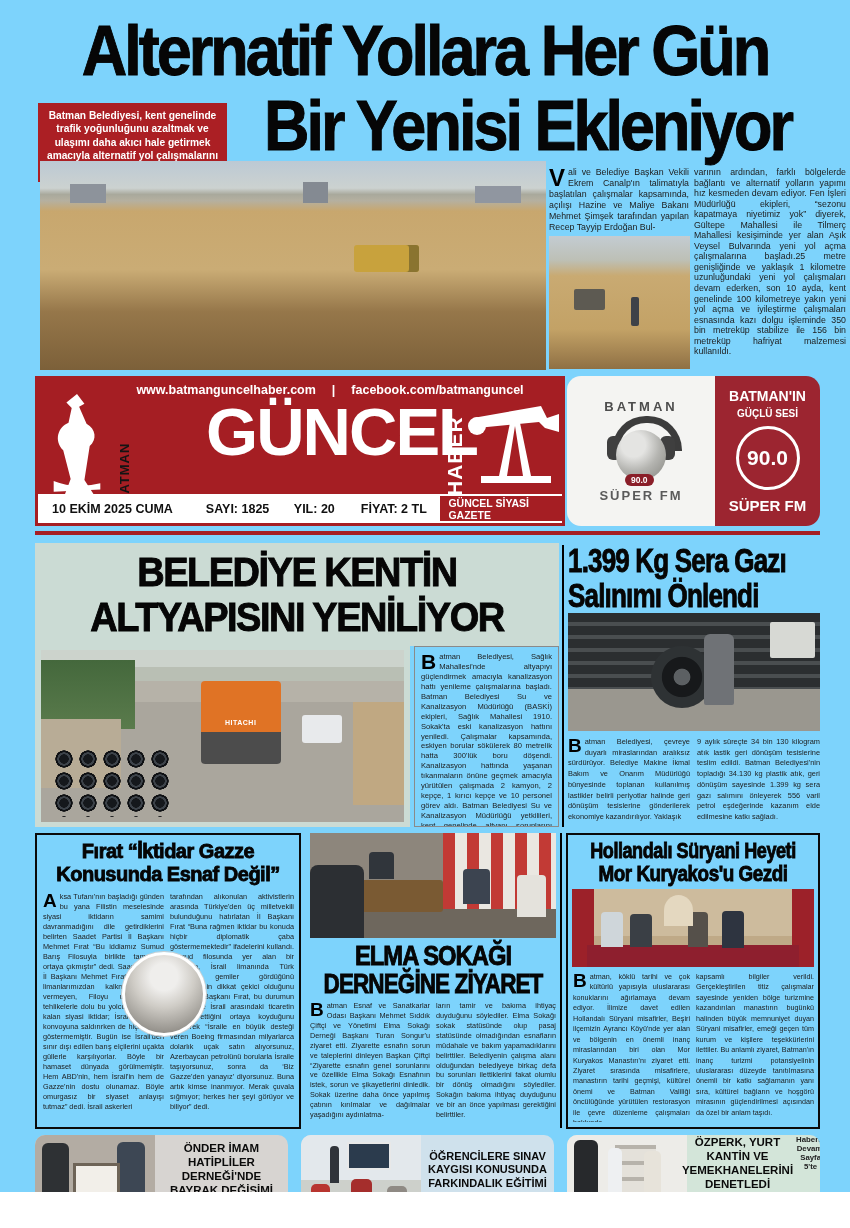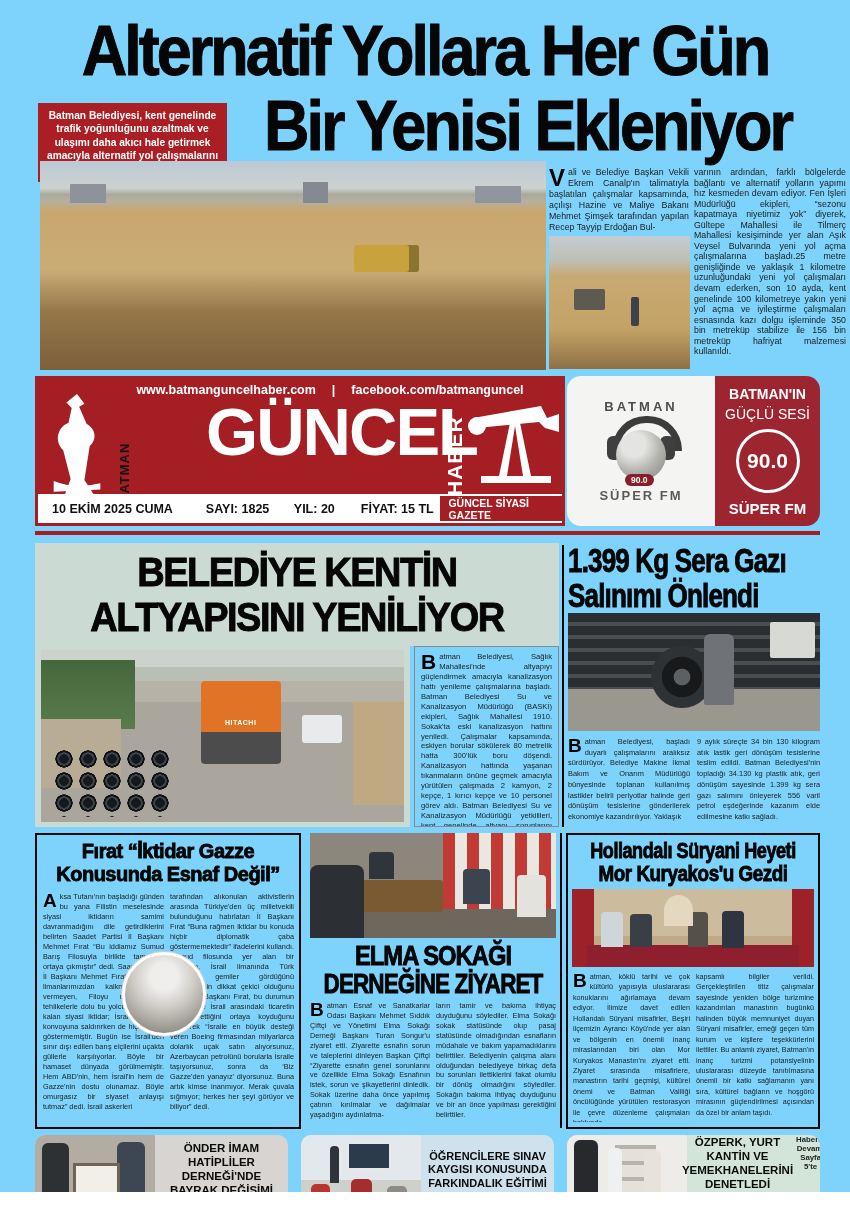--- a/index.html
+++ b/index.html
@@ -66,42 +66,42 @@
       <path d="M10,30 L78,18 L84,30 L96,26 L96,44 L82,40 L76,34 L14,40 Z"></path>
       <circle cx="14" cy="38" r="9"></circle>
       <path d="M48,30 L36,88 L44,88 L52,38 L60,88 L68,88 L56,30 Z"></path>
       <rect x="18" y="88" width="70" height="7"></rect>
     </svg>
     <div class="abs" style="left:3px;top:118px;width:524px;height:29px;background:#ffffff;display:flex;align-items:center;
                 font-size:12.5px;font-weight:900;color:#101010;padding-left:14px;box-sizing:border-box;gap:0;">
       <span style="width:155px;">10 EKİM 2025 CUMA</span>
       <span style="width:105px;margin-left:24px;">SAYI: 1825</span>
       <span style="width:80px;">YIL: 20</span>
-      <span style="width:95px;">FİYAT: 15 TL</span>
+      <span style="width:95px;">FİYAT: 2 TL</span>
       <span style="background:#a51e23;color:#fff;font-size:10.5px;font-weight:900;height:25px;display:flex;align-items:center;padding:0 8px;">GÜNCEL SİYASİ GAZETE</span>
     </div>
   </div>
 
   <div class="abs" style="left:567px;top:376px;width:253px;height:150px;display:flex;border-radius:14px;overflow:hidden;">
     <div style="width:148px;background:#f4f4f2;display:flex;flex-direction:column;align-items:center;justify-content:center;gap:2px;">
       <div style="font-size:13px;font-weight:900;color:#4d4d4d;letter-spacing:3px;">BATMAN</div>
       <div style="position:relative;width:70px;height:66px;">
         <div style="position:absolute;left:6px;top:0;width:56px;height:28px;border:7px solid #3c3c3c;border-bottom:none;border-radius:34px 34px 0 0;"></div>
         <div style="position:absolute;left:1px;top:20px;width:15px;height:24px;background:#3f3f3f;border-radius:6px;"></div>
         <div style="position:absolute;right:1px;top:20px;width:15px;height:24px;background:#3f3f3f;border-radius:6px;"></div>
         <div style="position:absolute;left:10px;top:14px;width:50px;height:50px;border-radius:50%;
                     background:radial-gradient(circle at 35% 30%,#e4e4e2 0 25%,#b4b4b0 55%,#84847f 100%);"></div>
         <div style="position:absolute;left:19px;bottom:-4px;background:#8a1e28;color:#fff;font-size:8.5px;font-weight:900;
                     padding:1px 6px;border-radius:7px;">90.0</div>
       </div>
       <div style="font-size:13px;font-weight:900;color:#5a5a5a;letter-spacing:2px;margin-top:4px;">SÜPER FM</div>
     </div>
     <div style="flex:1;background:#9c2530;display:flex;flex-direction:column;align-items:center;justify-content:center;gap:4px;color:#fff;">
       <div style="font-size:14px;font-weight:900;">BATMAN'IN</div>
-      <div style="font-size:14px;font-weight:400;">GÜÇLÜ SESİ</div>
+      <div style="font-size:10px;font-weight:700;">GÜÇLÜ SESİ</div>
       <div style="width:58px;height:58px;border:3px solid #fff;border-radius:50%;display:flex;align-items:center;justify-content:center;
                   font-size:21px;font-weight:900;margin:3px 0;">90.0</div>
       <div style="font-size:15px;font-weight:900;">SÜPER FM</div>
     </div>
   </div>
 
   <div class="abs" style="left:35px;top:531px;width:785px;height:3.5px;background:#a51e23;"></div>
 
   <div class="abs" style="left:35px;top:543px;width:524px;height:103px;background:#cbdbd4;"></div>
   <div class="abs hl heavy" style="left:35px;top:551px;width:524px;text-align:center;font-size:38px;letter-spacing:-1.5px;transform:scaleY(1.08);transform-origin:top center;">BELEDİYE KENTİN</div>
@@ -135,21 +135,21 @@
   <div class="ph" style="left:568px;top:613px;width:252px;height:118px;background:linear-gradient(180deg,#777b7c 0 60%,#9a978f 60% 100%);">
     <div style="left:0;top:0;width:100%;height:64%;
                 background:repeating-linear-gradient(180deg,#2b2e30 0 9px,#4a4e50 9px 13px);"></div>
     <div style="left:33%;top:28%;width:62px;height:62px;border-radius:50%;
                 background:radial-gradient(circle,#5c6063 0 18%,#17191b 20% 45%,#2e3234 47% 100%);"></div>
     <div style="left:54%;top:18%;width:12%;height:60%;background:#6f7276;border-radius:6px 6px 2px 2px;"></div>
     <div style="right:2%;top:8%;width:18%;height:30%;background:#d7d9d4;border-radius:2px;"></div>
   </div>
 
   <div class="abs body-txt" style="left:568px;top:737px;width:122px;height:88px;font-size:7.4px;line-height:1.45;">
-    <span class="dropcap" style="font-size:19px;line-height:16px;">B</span><span>atman Belediyesi, başladı duyarlı çalışmalarını aralıksız sürdürüyor. Belediye Makine İkmal Bakım ve Onarım Müdürlüğü bünyesinde toplanan kullanılmış lastikler belirli periyotlar halinde geri dönüşüm tesislerine gönderilerek ekonomiye kazandırılıyor. Yaklaşık</span>
+    <span class="dropcap" style="font-size:19px;line-height:16px;">B</span><span>atman Belediyesi, çevreye duyarlı miraslarından aralıksız sürdürüyor. Belediye Makine İkmal Bakım ve Onarım Müdürlüğü bünyesinde toplanan kullanılmış lastikler belirli periyotlar halinde geri dönüşüm tesislerine gönderilerek ekonomiye kazandırılıyor. Yaklaşık</span>
   </div>
   <div class="abs body-txt" style="left:697px;top:737px;width:123px;height:88px;font-size:7.4px;line-height:1.45;">9 aylık süreçte 34 bin 130 kilogram atık lastik geri dönüşüm tesislerine teslim edildi. Batman Belediyesi'nin topladığı 34.130 kg plastik atık, geri dönüşüm sayesinde 1.399 kg sera gazı salımını önleyerek 556 varil petrol eşdeğerinde kazanım elde edilmesine katkı sağladı.</div>
 
   <div class="abs" style="left:35px;top:833px;width:266px;height:296px;border:2px solid #0a0a0a;box-sizing:border-box;"></div>
   <div class="abs hl heavy" style="left:35px;top:841px;width:266px;text-align:center;font-size:20px;letter-spacing:-0.5px;">Fırat “İktidar Gazze</div>
   <div class="abs hl heavy" style="left:35px;top:864px;width:266px;text-align:center;font-size:20px;letter-spacing:-0.5px;">Konusunda Esnaf Değil”</div>
   <div class="col body-txt" style="left:43px;top:892px;width:121px;height:230px;line-height:1.37;">
     <span class="dropcap" style="font-size:19px;line-height:16px;">A</span><span>ksa Tufanı'nın başladığı günden bu yana Filistin meselesinde siyasi iktidarın samimi davranmadığını dile getirdiklerini belirten Saadet Partisi İl Başkanı Mehmet Fırat “Bu iddiamız Sumud Barış Filosuyla birlikte tamamen ortaya çıkmıştır” dedi. Saadet Partisi İl Başkanı Mehmet Fırat “Gemilerin limanlarımızdan kalkmasına izin vermeyen, Filoyu uğurlamayan, tehlikelerle dolu bu yolculukta sessiz kalan siyasi iktidar; İsrail bu barış konvoyuna saldırırken de hiçbir tepki göstermemiştir. Bugün ise İsrail'den sınır dışı edilen barış elçilerini uçakta güllerle karşılıyorlar. Böyle bir hamaset dünyada görülmemiştir. Hem ABD'nin, hem İsrail'in hem de Gazze'nin dostu olunamaz. Böyle omurgasız bir siyaset anlayışı tutmaz” dedi. İsrail askerleri</span>
   </div>
   <div class="col body-txt" style="left:170px;top:892px;width:124px;height:230px;line-height:1.37;">tarafından alıkonulan aktivistlerin arasında Türkiye'den üç milletvekili bulunduğunu hatırlatan İl Başkanı Fırat “Buna rağmen iktidar bu konuda hiçbir diplomatik çaba göstermemektedir” ifadelerini kullandı. Sumud filosunda yer alan bir aktivistin, İsrail limanında Türk menşeli gemiler gördüğünü söylemesinin dikkat çekici olduğunu belirten İl Başkanı Fırat, bu durumun Türkiye ile İsrail arasındaki ticaretin devam ettiğini ortaya koyduğunu belirterek “İsraile en büyük desteği veren Boeing firmasından milyarlarca dolarlık uçak satın alıyorsunuz, Azerbaycan petrolünü borularla İsraile taşıyorsunuz, sonra da ‘Biz Gazze'den yanayız’ diyorsunuz. Buna artık kimse inanmıyor. Merak çuvala sığmıyor; herkes her şeyi görüyor ve biliyor” dedi.</div>

